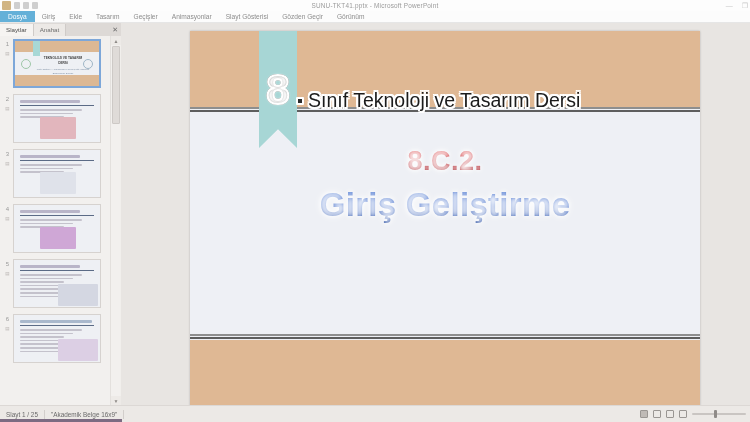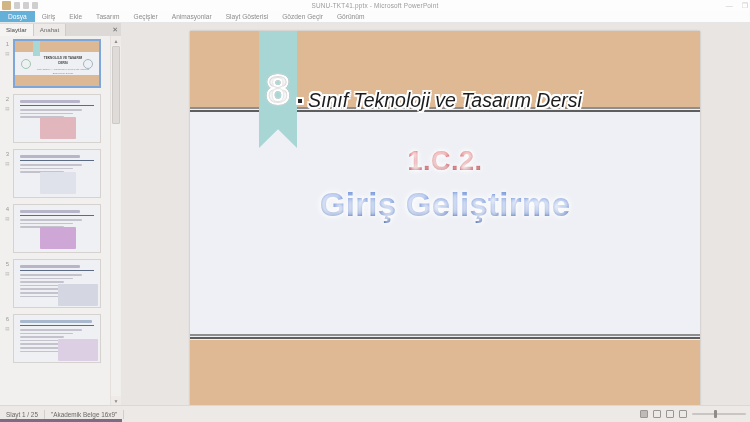--- a/index.html
+++ b/index.html
@@ -189,21 +189,20 @@
     position: absolute; left: 106px; top: 66px; width: 8px; height: 8px;
     background: #2a2a2a; border: 2px solid #fff; border-radius: 1px;
   }
 
   .slide-head {
     position: absolute; left: 118px; top: 58px; right: 10px;
     font-size: 19.5px; color: #1c1c1c; white-space: nowrap;
     text-shadow:
       -1.6px -1.6px 0 #fff, 1.6px -1.6px 0 #fff, -1.6px 1.6px 0 #fff, 1.6px 1.6px 0 #fff,
       0 -1.8px 0 #fff, 0 1.8px 0 #fff, -1.8px 0 0 #fff, 1.8px 0 0 #fff;
-    font-style: italic;
   }
 
   .code-line {
     position: absolute; left: 0; top: 115px; width: 100%;
     text-align: center; font-size: 27px; font-weight: bold; letter-spacing: .5px;
     background: linear-gradient(to bottom, #e02b2b 0%, #b5121b 55%, #8e0d14 100%);
     -webkit-background-clip: text; background-clip: text; color: transparent;
     text-shadow: 0 0 4px #ffffff, 0 0 7px #ffffff;
   }
   .topic-line {
@@ -367,21 +366,21 @@
   </div>
 
   <div class="editor">
     <div class="slide">
       <div class="band-top"></div>
       <div class="rule-top"></div>
       <div class="ribbon-tag"></div>
       <div class="big-num">8</div>
       <div class="big-num-dot"></div>
       <div class="slide-head">Sınıf Teknoloji ve Tasarım Dersi</div>
-      <div class="code-line">1.C.2.</div>
+      <div class="code-line">8.C.2.</div>
       <div class="topic-line">Giriş Geliştirme</div>
       <div class="rule-bot"></div>
       <div class="band-bot"></div>
     </div>
   </div>
 
   <div class="statusbar">
     <div class="status-cell">Slayt 1 / 25</div>
     <div class="status-sep"></div>
     <div class="status-cell">"Akademik Belge 16x9"</div>

